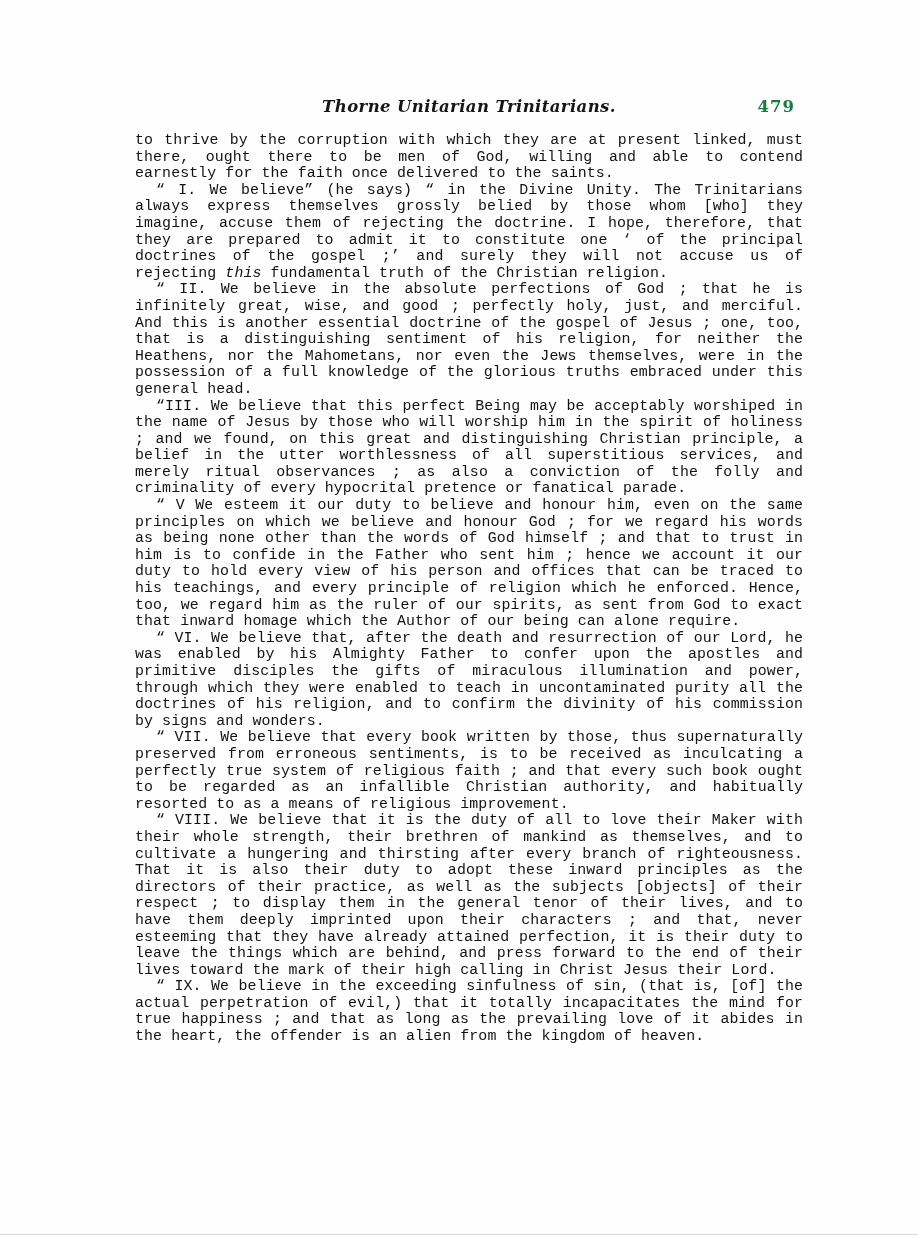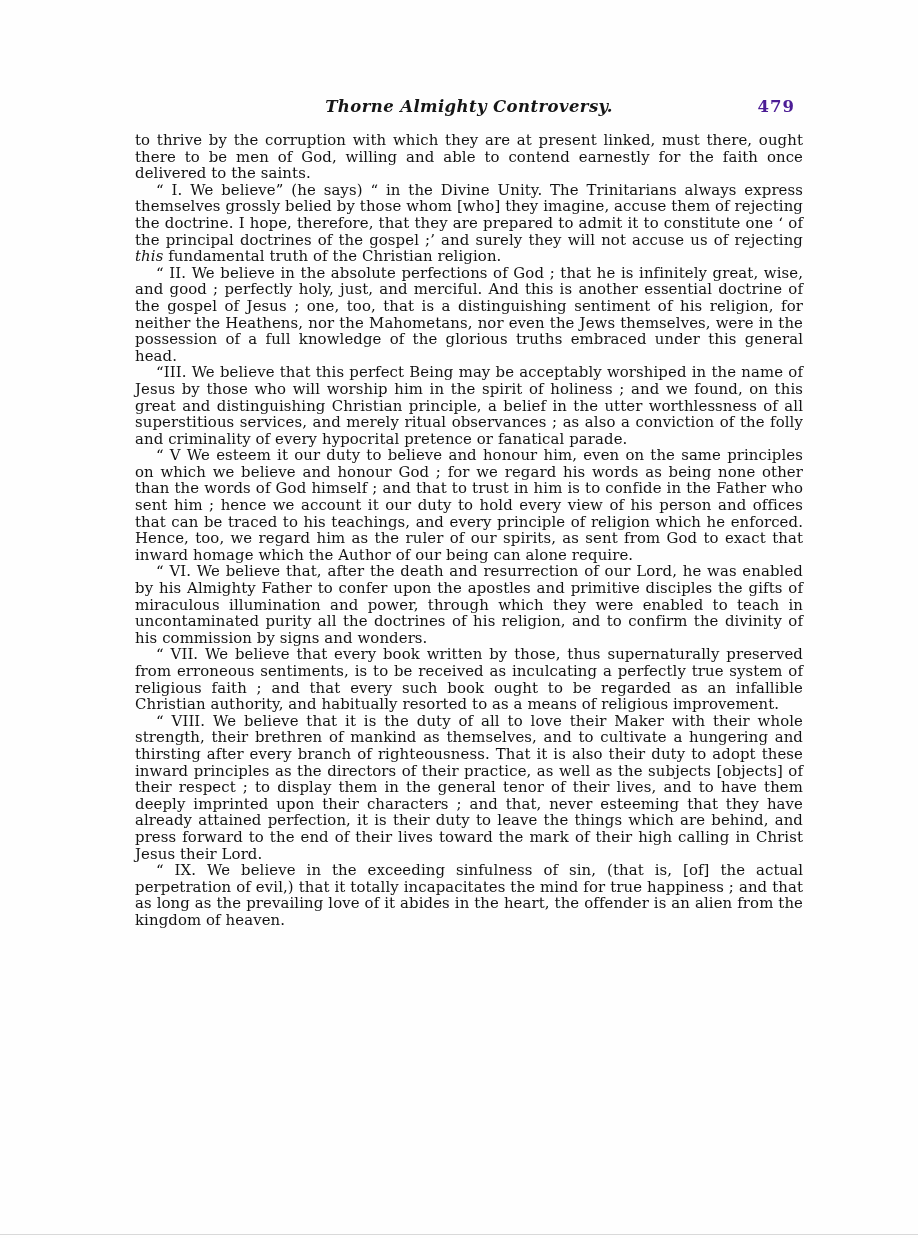--- a/index.html
+++ b/index.html
@@ -35,36 +35,37 @@
       letter-spacing: 0.4px;
       color: #161616;
     }
     .page-number {
       position: absolute;
       right: 8px;
       top: 0;
       font-size: 16.5px;
       font-weight: bold;
       letter-spacing: 1px;
-      color: #4c1d95;
+      color: #15803d;
     }
     .page-body {
       position: absolute;
       top: 132px;
       left: 135px;
       width: 668px;
       text-align: justify;
       font-size: 14.9px;
       line-height: 16.6px;
       letter-spacing: 0.1px;
       color: #121212;
     }
     .para {
       margin: 0;
       padding: 0;
+      font-family: Liberation Mono, monospace;
     }
     .para.indent {
       text-indent: 21px;
     }
     .para i {
       font-style: italic;
     }
     .page-bottom-edge {
       position: absolute;
       left: 0;
@@ -72,21 +73,21 @@
       bottom: 3px;
       height: 1px;
       background: #d9d9d9;
     }
   </style>
 </head>
 <body>
 
 <div class="page">
   <div class="page-header">
-    <div class="running-head">Thorne Almighty Controversy.</div>
+    <div class="running-head">Thorne Unitarian Trinitarians.</div>
     <div class="page-number">479</div>
   </div>
 
   <div class="page-body">
 
   <p class="para"><span>to thrive by the corruption with which they are at present linked, must there, ought there to be men of God, willing and able to contend earnestly for the faith once delivered to the saints.</span></p>
       <p class="para indent"><span>“ I. We believe” (he says) “ in the Divine Unity. The Trinitarians always express themselves grossly belied by those whom [who] they imagine, accuse them of rejecting the doctrine. I hope, therefore, that they are prepared to admit it to constitute one ‘ of the principal doctrines of the gospel ;’ and surely they will not accuse us of rejecting </span><i>this</i><span> fundamental truth of the Christian religion.</span></p>
       <p class="para indent"><span>“ II. We believe in the absolute perfections of God ; that he is infinitely great, wise, and good ; perfectly holy, just, and merciful. And this is another essential doctrine of the gospel of Jesus ; one, too, that is a distinguishing sentiment of his religion, for neither the Heathens, nor the Mahometans, nor even the Jews themselves, were in the possession of a full knowledge of the glorious truths embraced under this general head.</span></p>
       <p class="para indent"><span>“III. We believe that this perfect Being may be acceptably worshiped in the name of Jesus by those who will worship him in the spirit of holiness ; and we found, on this great and distinguishing Christian principle, a belief in the utter worthlessness of all superstitious services, and merely ritual observances ; as also a conviction of the folly and criminality of every hypocrital pretence or fanatical parade.</span></p>
       <p class="para indent"><span>“ V We esteem it our duty to believe and honour him, even on the same principles on which we believe and honour God ; for we regard his words as being none other than the words of God himself ; and that to trust in him is to confide in the Father who sent him ; hence we account it our duty to hold every view of his person and offices that can be traced to his teachings, and every principle of religion which he enforced. Hence, too, we regard him as the ruler of our spirits, as sent from God to exact that inward homage which the Author of our being can alone require.</span></p>

